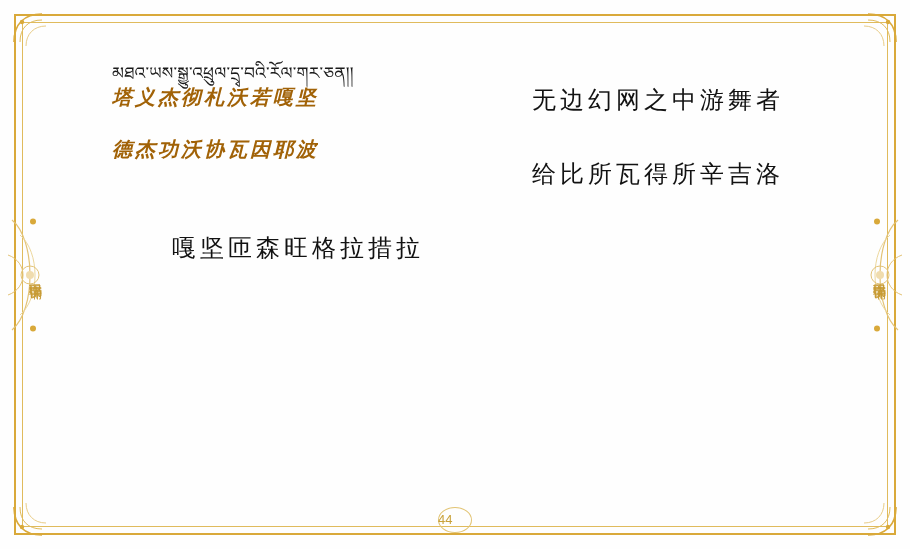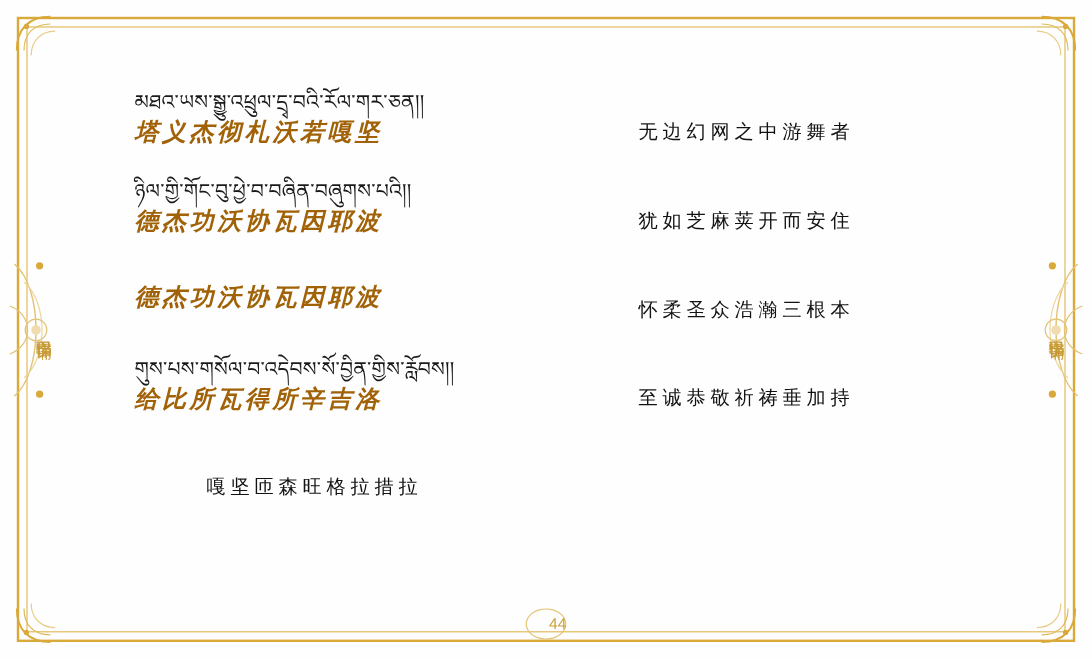--- a/index.html
+++ b/index.html
@@ -106,21 +106,21 @@
 
   .verses {
     position: absolute;
     left: 52px;
     top: 10px;
     width: 760px;
   }
 
   .verse-row {
     display: flex;
-    align-items: center;
+    align-items: flex-start;
     height: 74px;
   }
 
   .tib-col {
     width: 360px;
     flex: 0 0 360px;
   }
 
   .tibetan {
     font-family: "DejaVu Sans", "Liberation Sans", sans-serif;
@@ -143,36 +143,36 @@
   }
 
   .cn-col {
     flex: 1 1 auto;
     padding-left: 60px;
     padding-top: 22px;
   }
 
   .chinese {
     font-family: Liberation Sans, sans-serif;
-    font-size: 16px;
+    font-size: 24px;
     color: #121212;
     letter-spacing: 4px;
     white-space: nowrap;
   }
 
   
   .pagenum {
     position: absolute;
     left: 50%;
     bottom: 16px;
     transform: translateX(-50%);
     width: 34px;
     height: 26px;
     line-height: 26px;
-    text-align: right;
+    text-align: left;
     font-size: 13px;
     color: #c9a23a;
     font-family: "Liberation Sans", sans-serif;
   }
   .pagenum .ring {
     position: absolute;
     left: 0;
     top: 0;
     width: 34px;
     height: 26px;
@@ -259,48 +259,30 @@
       <div class="verse-row">
         <div class="tib-col">
           <div class="tibetan">མཐའ་ཡས་སྒྱུ་འཕྲུལ་དྲྭ་བའི་རོལ་གར་ཅན།།</div>
           <div class="translit">塔义杰彻札沃若嘎坚</div>
         </div>
         <div class="cn-col">
           <div class="chinese">无边幻网之中游舞者</div>
         </div>
       </div>
 
-      <div class="verse-row">
-        <div class="tib-col">
-          <div class="tibetan">ཉིལ་གྱི་གོང་བུ་ཕྱེ་བ་བཞིན་བཞུགས་པའི།།</div>
-          <div class="translit">德杰功沃协瓦因耶波</div>
-        </div>
-        <div class="cn-col">
-          <div class="chinese">犹如芝麻荚开而安住</div>
-        </div>
-      </div>
 
       <div class="verse-row">
         <div class="tib-col">
           <div class="translit">德杰功沃协瓦因耶波</div>
         </div>
         <div class="cn-col">
-          <div class="chinese">怀柔圣众浩瀚三根本</div>
+          <div class="chinese">给比所瓦得所辛吉洛</div>
         </div>
       </div>
 
-      <div class="verse-row">
-        <div class="tib-col">
-          <div class="tibetan">གུས་པས་གསོལ་བ་འདེབས་སོ་བྱིན་གྱིས་རློབས།།</div>
-          <div class="translit">给比所瓦得所辛吉洛</div>
-        </div>
-        <div class="cn-col">
-          <div class="chinese">至诚恭敬祈祷垂加持</div>
-        </div>
-      </div>
 
       <div class="verse-row">
         <div class="cn-col">
           <div class="chinese">嘎坚匝森旺格拉措拉</div>
         </div>
       </div>
 
     </div>
   </div>
 

